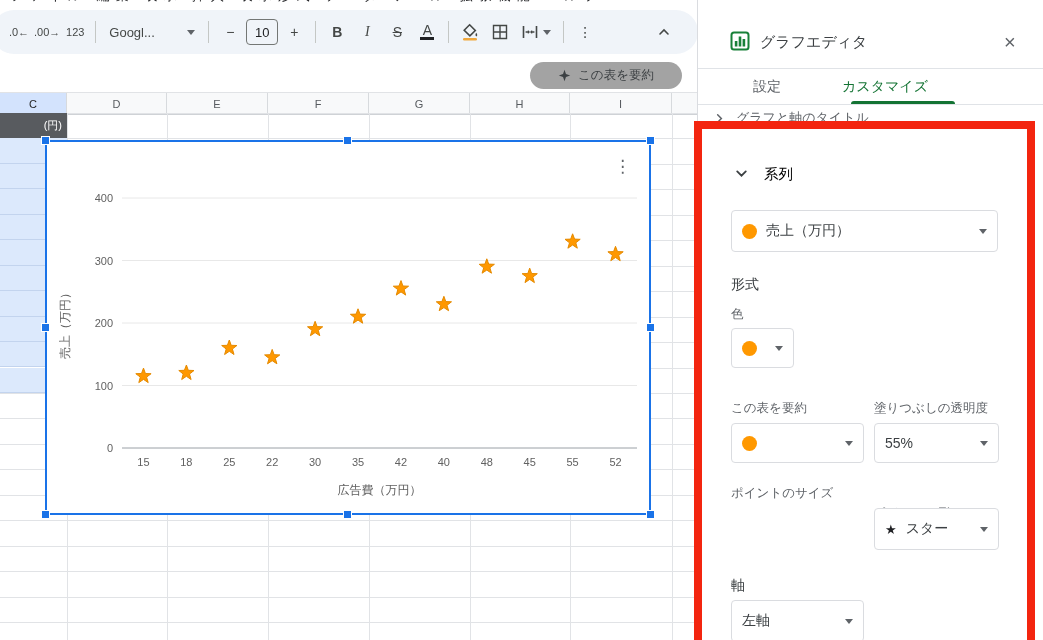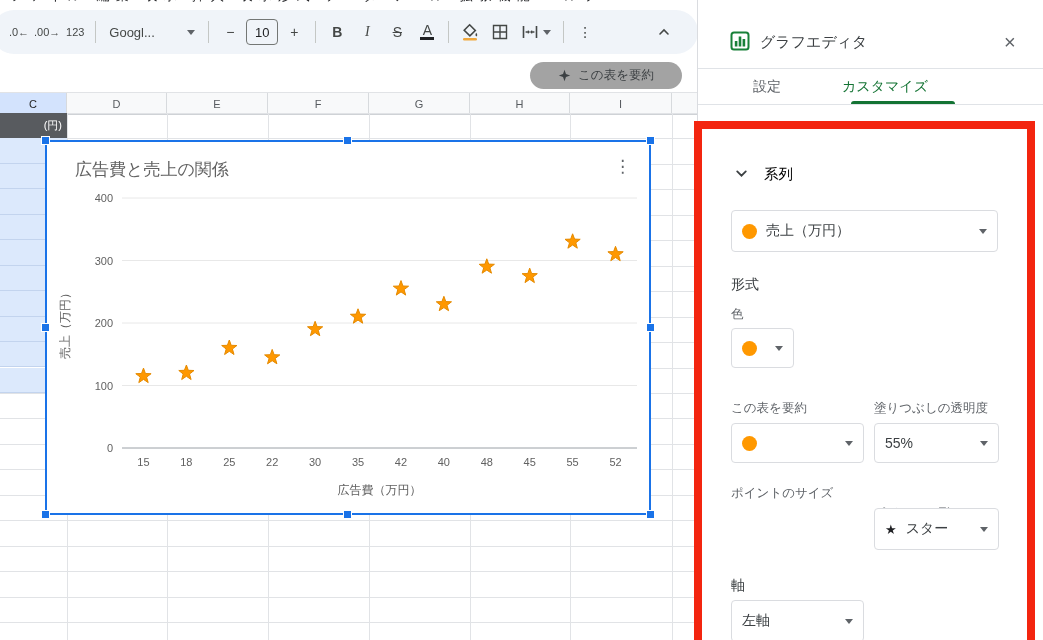--- a/index.html
+++ b/index.html
@@ -203,21 +203,20 @@
           <div class="blue-row" style="top:173.7px"></div>
           <div class="blue-row" style="top:199.14999999999998px"></div>
           <div class="blue-row" style="top:224.60000000000002px"></div>
           <div class="blue-row" style="top:250.05px"></div>
           <div class="blue-row" style="top:275.5px"></div>
         </div>
     </div>
   </div>
 
   <div id="chart-card">
-    <div id="chart-title">広告費と売上の関係</div>
     <div id="chart-menu">⋮</div>
     <svg id="plot" width="602" height="371" viewBox="0 0 602 371">
         <line x1="75" y1="306" x2="590" y2="306" stroke="#9aa0a6" stroke-width="1"></line>
         <text x="66" y="310" text-anchor="end" class="tick">0</text>
         <line x1="75" y1="243.5" x2="590" y2="243.5" stroke="#e8e8e8" stroke-width="1"></line>
         <text x="66" y="247.5" text-anchor="end" class="tick">100</text>
         <line x1="75" y1="181" x2="590" y2="181" stroke="#e8e8e8" stroke-width="1"></line>
         <text x="66" y="185" text-anchor="end" class="tick">200</text>
         <line x1="75" y1="118.5" x2="590" y2="118.5" stroke="#e8e8e8" stroke-width="1"></line>
         <text x="66" y="122.5" text-anchor="end" class="tick">300</text>
@@ -269,20 +268,26 @@
     </svg>
     <div id="panel-title">グラフエディタ</div>
     <div id="panel-close">×</div>
     <div class="pdivider" style="top:68px;"></div>
 
     <div class="tab" id="tab-setup">設定</div>
     <div class="tab" id="tab-customize">カスタマイズ</div>
     <div id="tab-underline"></div>
     <div class="pdivider" style="top:104px;"></div>
 
+    <div id="clipped-row">
+      <svg viewBox="0 0 14 14" width="13" height="13">
+        <path d="M5 3 L9 7 L5 11" stroke="#5f6368" stroke-width="1.6" fill="none" stroke-linecap="round"></path>
+      </svg>
+      <span>グラフと軸のタイトル</span>
+    </div>
 
     <svg style="position:absolute;left:36px;top:166px;" viewBox="0 0 14 14" width="15" height="15">
       <path d="M3 5 L7 9 L11 5" stroke="#3c4043" stroke-width="1.7" fill="none" stroke-linecap="round"></path>
     </svg>
     <div class="sec-header" style="left:66px;top:165px;">系列</div>
 
     <div class="select" style="left:33px;top:210px;width:267px;height:42px;">
       <span class="dot orange-dot" style="background: rgb(255, 152, 0);"></span>
       <span class="lbl">売上（万円）</span>
       <span class="caret"></span>

